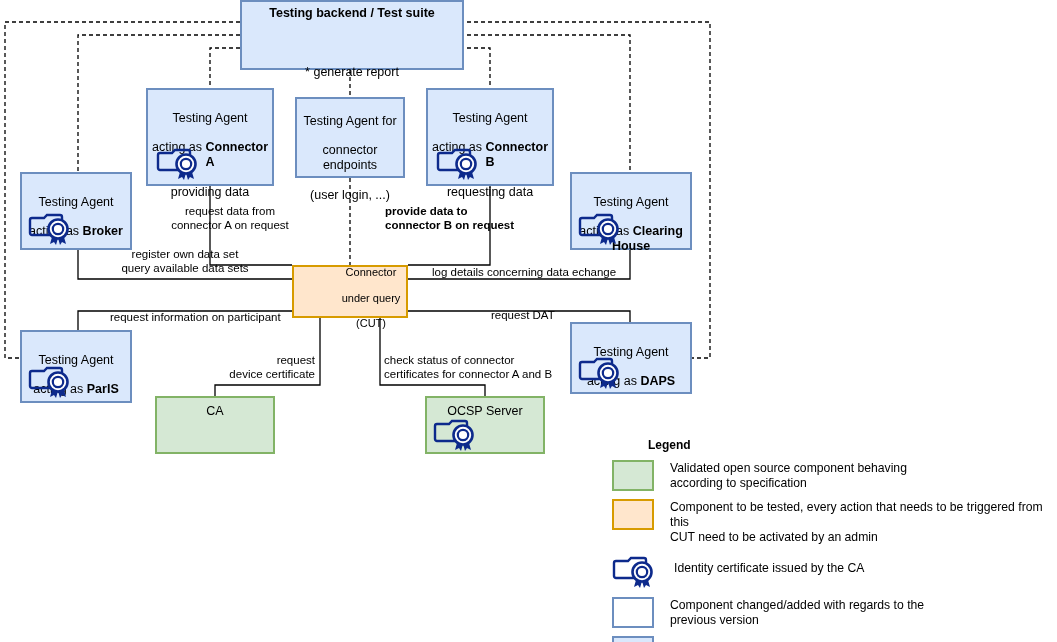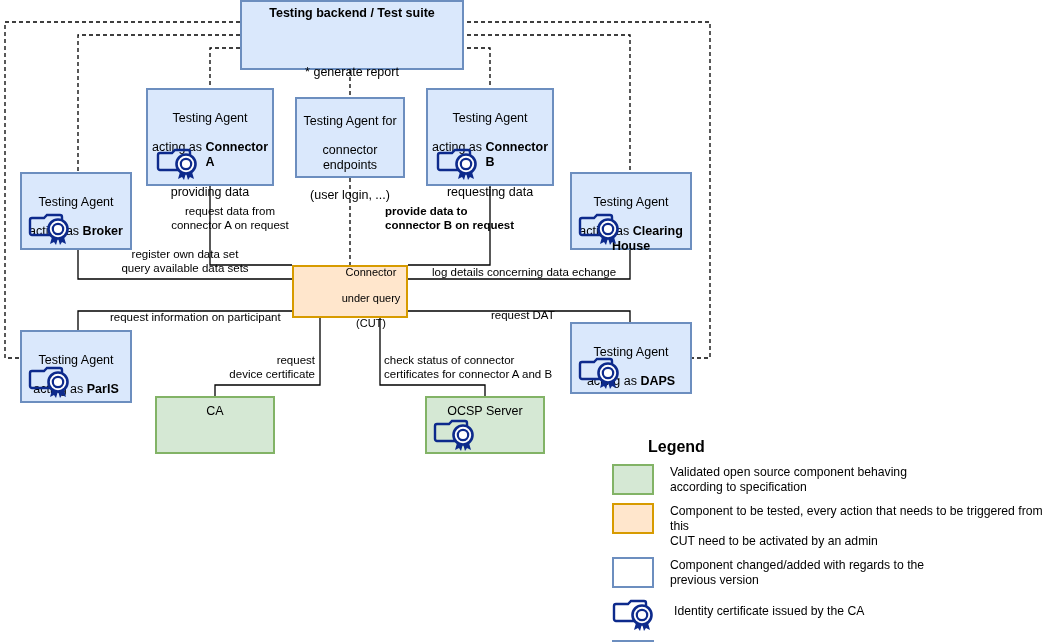--- a/index.html
+++ b/index.html
@@ -12,21 +12,21 @@
              width:100%;white-space:pre-line;}
   .blue{background:#dae8fc;border-color:#6c8ebf;}
   .green{background:#d5e8d4;border-color:#82b366;}
   .orange{background:#ffe6cc;border-color:#d79b00;}
   .node b{font-weight:bold;}
   .certicon{position:absolute;}
   .edgelabel{position:absolute;font-size:11.5px;line-height:1.24;white-space:pre-line;color:#000;}
   .lbl-r{text-align:right;}
   .lbl-l{text-align:left;}
   #legend{position:absolute;left:612px;top:438px;width:440px;}
-  #legend .ltitle{font-size:16px;font-weight:bold;margin-bottom:8px;padding-left:36px;}
+  #legend .ltitle{font-size:12px;font-weight:bold;margin-bottom:8px;padding-left:36px;}
   .lrow{display:flex;align-items:flex-start;margin-bottom:8px;}
   .swatch{width:42px;height:31px;box-sizing:border-box;border-width:2px;border-style:solid;flex:0 0 42px;}
   .sw-white{background:#ffffff;border-color:#6c8ebf;}
   .ltext{font-size:12.2px;line-height:1.22;margin-left:16px;padding-top:1px;white-space:pre-line;}
   .lcerticon{flex:0 0 42px;height:34px;display:flex;align-items:center;justify-content:flex-start;}
 </style>
 </head>
 <body>
 
 <svg id="canvas" xmlns="http://www.w3.org/2000/svg" viewBox="0 0 1057 642">
@@ -221,38 +221,38 @@
   <div class="lrow">
     <div class="swatch green"></div>
     <div class="ltext">Validated open source component behaving
 according to specification</div>
   </div>
 
   <div class="lrow">
     <div class="swatch orange"></div>
     <div class="ltext">Component to be tested, every action that needs to be triggered from this
 CUT need to be activated by an admin</div>
-  </div>
-
-  <div class="lrow">
-    <div class="swatch sw-white"></div>
-    <div class="ltext">Component changed/added with regards to the
-previous version</div>
   </div>
 
   <div class="lrow" style="margin-bottom:10px;">
     <div class="lcerticon">
       <svg width="46" height="36" viewBox="0 0 46 36">
         <path d="M4,9 h12 l3,-3 h13 a2,2 0 0 1 2,2 v16 a2,2 0 0 1 -2,2 h-28 a2,2 0 0 1 -2,-2 v-13 a2,2 0 0 1 2,-2 z" fill="none" stroke="#0d2a8c" stroke-width="2.4"></path>
         <circle cx="30" cy="20" r="9.5" fill="#ffffff" stroke="#0d2a8c" stroke-width="2.6"></circle>
         <circle cx="30" cy="20" r="5.2" fill="none" stroke="#0d2a8c" stroke-width="2.2"></circle>
         <path d="M24,28 l-2,7 l4,-2 l2,3 l2,-7 z" fill="#0d2a8c"></path>
         <path d="M36,28 l2,7 l-4,-2 l-2,3 l-2,-7 z" fill="#0d2a8c"></path>
       </svg>
     </div>
     <div class="ltext" style="padding-top:8px;">Identity certificate issued by the CA</div>
   </div>
 
   <div class="lrow">
+    <div class="swatch sw-white"></div>
+    <div class="ltext">Component changed/added with regards to the
+previous version</div>
+  </div>
+
+  <div class="lrow">
     <div class="swatch blue"></div>
     <div class="ltext" style="padding-top:6px;">Component for testing a CUT in the testbed</div>
   </div>
 </div>
 
 </body></html>

